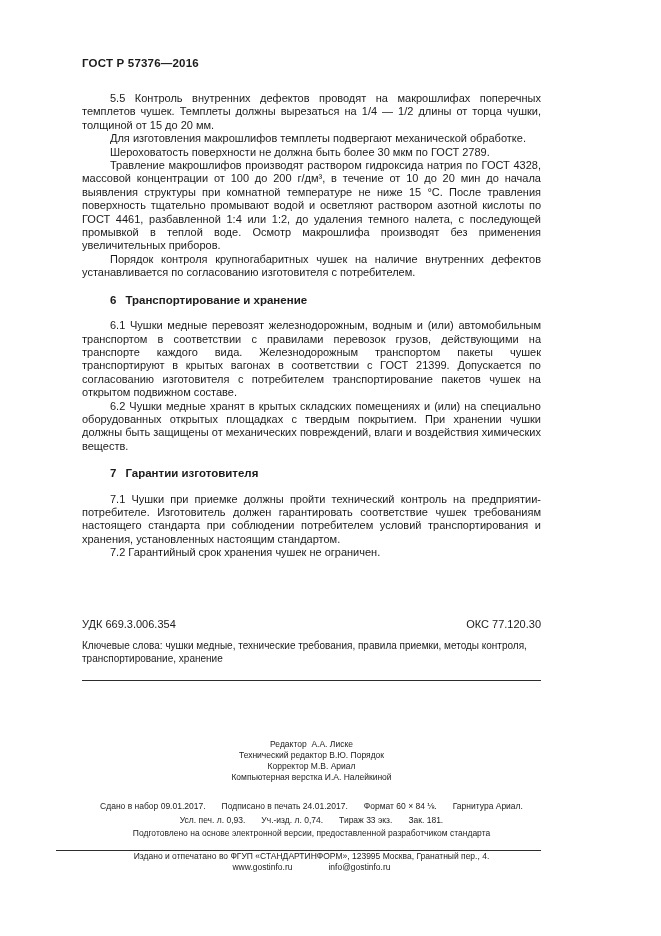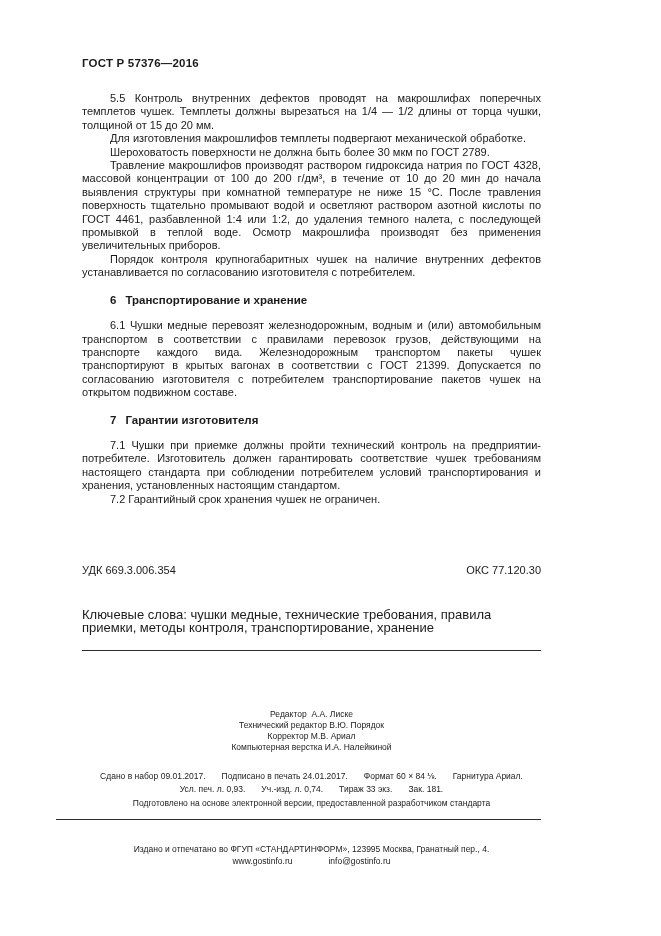--- a/index.html
+++ b/index.html
@@ -36,22 +36,22 @@
   }
   .heading .hnum { margin-right: 9px; }
   .codes-row {
     display: flex;
     justify-content: space-between;
     margin-top: 58px;
     font-size: 11px;
     gap: 38px;
   }
   .keywords {
-    margin-top: 32px;
-    font-size: 13px;
+    margin-top: 9px;
+    font-size: 10px;
     line-height: 13.4px;
     text-align: left;
   }
   .rule {
     border: none;
     border-top: 1px solid #2c2c2c;
     height: 0;
   }
   .rule1 { margin-top: 15px; }
   .rule2 { margin-top: 9px; margin-left: -26px; width: calc(100% + 26px); }
@@ -59,21 +59,21 @@
     margin-top: 58px;
     text-align: center;
     font-size: 8.5px;
     line-height: 11px;
     color: #222;
   }
   .staff-row .name { }
   .print-info { margin-top: 17px; line-height: 13.5px; }
   .print-line span { margin: 0 8px; }
   .publisher-block {
-    margin-top: 24px;
+    margin-top: 0;
     text-align: center;
     font-size: 8.5px;
     line-height: 11.5px;
     color: #222;
   }
   .contacts span { margin: 0 18px; }
 </style>
 </head>
 <body>
 
@@ -84,20 +84,21 @@
   <div class="content">
     <p class="para">5.5 Контроль внутренних дефектов проводят на макрошлифах поперечных темплетов чушек. Темплеты должны вырезаться на 1/4 — 1/2 длины от торца чушки, толщиной от 15 до 20 мм.</p>
     <p class="para">Для изготовления макрошлифов темплеты подвергают механической обработке.</p>
     <p class="para">Шероховатость поверхности не должна быть более 30 мкм по ГОСТ 2789.</p>
     <p class="para">Травление макрошлифов производят раствором гидроксида натрия по ГОСТ 4328, массовой концентрации от 100 до 200 г/дм³, в течение от 10 до 20 мин до начала выявления структуры при комнатной температуре не ниже 15 °С. После травления поверхность тщательно промывают водой и осветляют раствором азотной кислоты по ГОСТ 4461, разбавленной 1:4 или 1:2, до удаления темного налета, с последующей промывкой в теплой воде. Осмотр макрошлифа производят без применения увеличительных приборов.</p>
     <p class="para">Порядок контроля крупногабаритных чушек на наличие внутренних дефектов устанавливается по согласованию изготовителя с потребителем.</p>
 
     <h2 class="heading"><span class="hnum">6</span><span>Транспортирование и хранение</span></h2>
 
     <p class="para">6.1 Чушки медные перевозят железнодорожным, водным и (или) автомобильным транспортом в соответствии с правилами перевозок грузов, действующими на транспорте каждого вида. Железнодорожным транспортом пакеты чушек транспортируют в крытых вагонах в соответствии с ГОСТ 21399. Допускается по согласованию изготовителя с потребителем транспортирование пакетов чушек на открытом подвижном составе.</p>
+    <p class="para">6.2 Чушки медные хранят в крытых складских помещениях и (или) на специально оборудованных открытых площадках с твердым покрытием. При хранении чушки должны быть защищены от механических повреждений, влаги и воздействия химических веществ.</p>
 
     <h2 class="heading"><span class="hnum">7</span><span>Гарантии изготовителя</span></h2>
 
     <p class="para">7.1 Чушки при приемке должны пройти технический контроль на предприятии-потребителе. Изготовитель должен гарантировать соответствие чушек требованиям настоящего стандарта при соблюдении потребителем условий транспортирования и хранения, установленных настоящим стандартом.</p>
     <p class="para">7.2 Гарантийный срок хранения чушек не ограничен.</p>
   </div>
 
   <div class="codes-row">
     <span>УДК 669.3.006.354</span>
     <span>ОКС 77.120.30</span>

